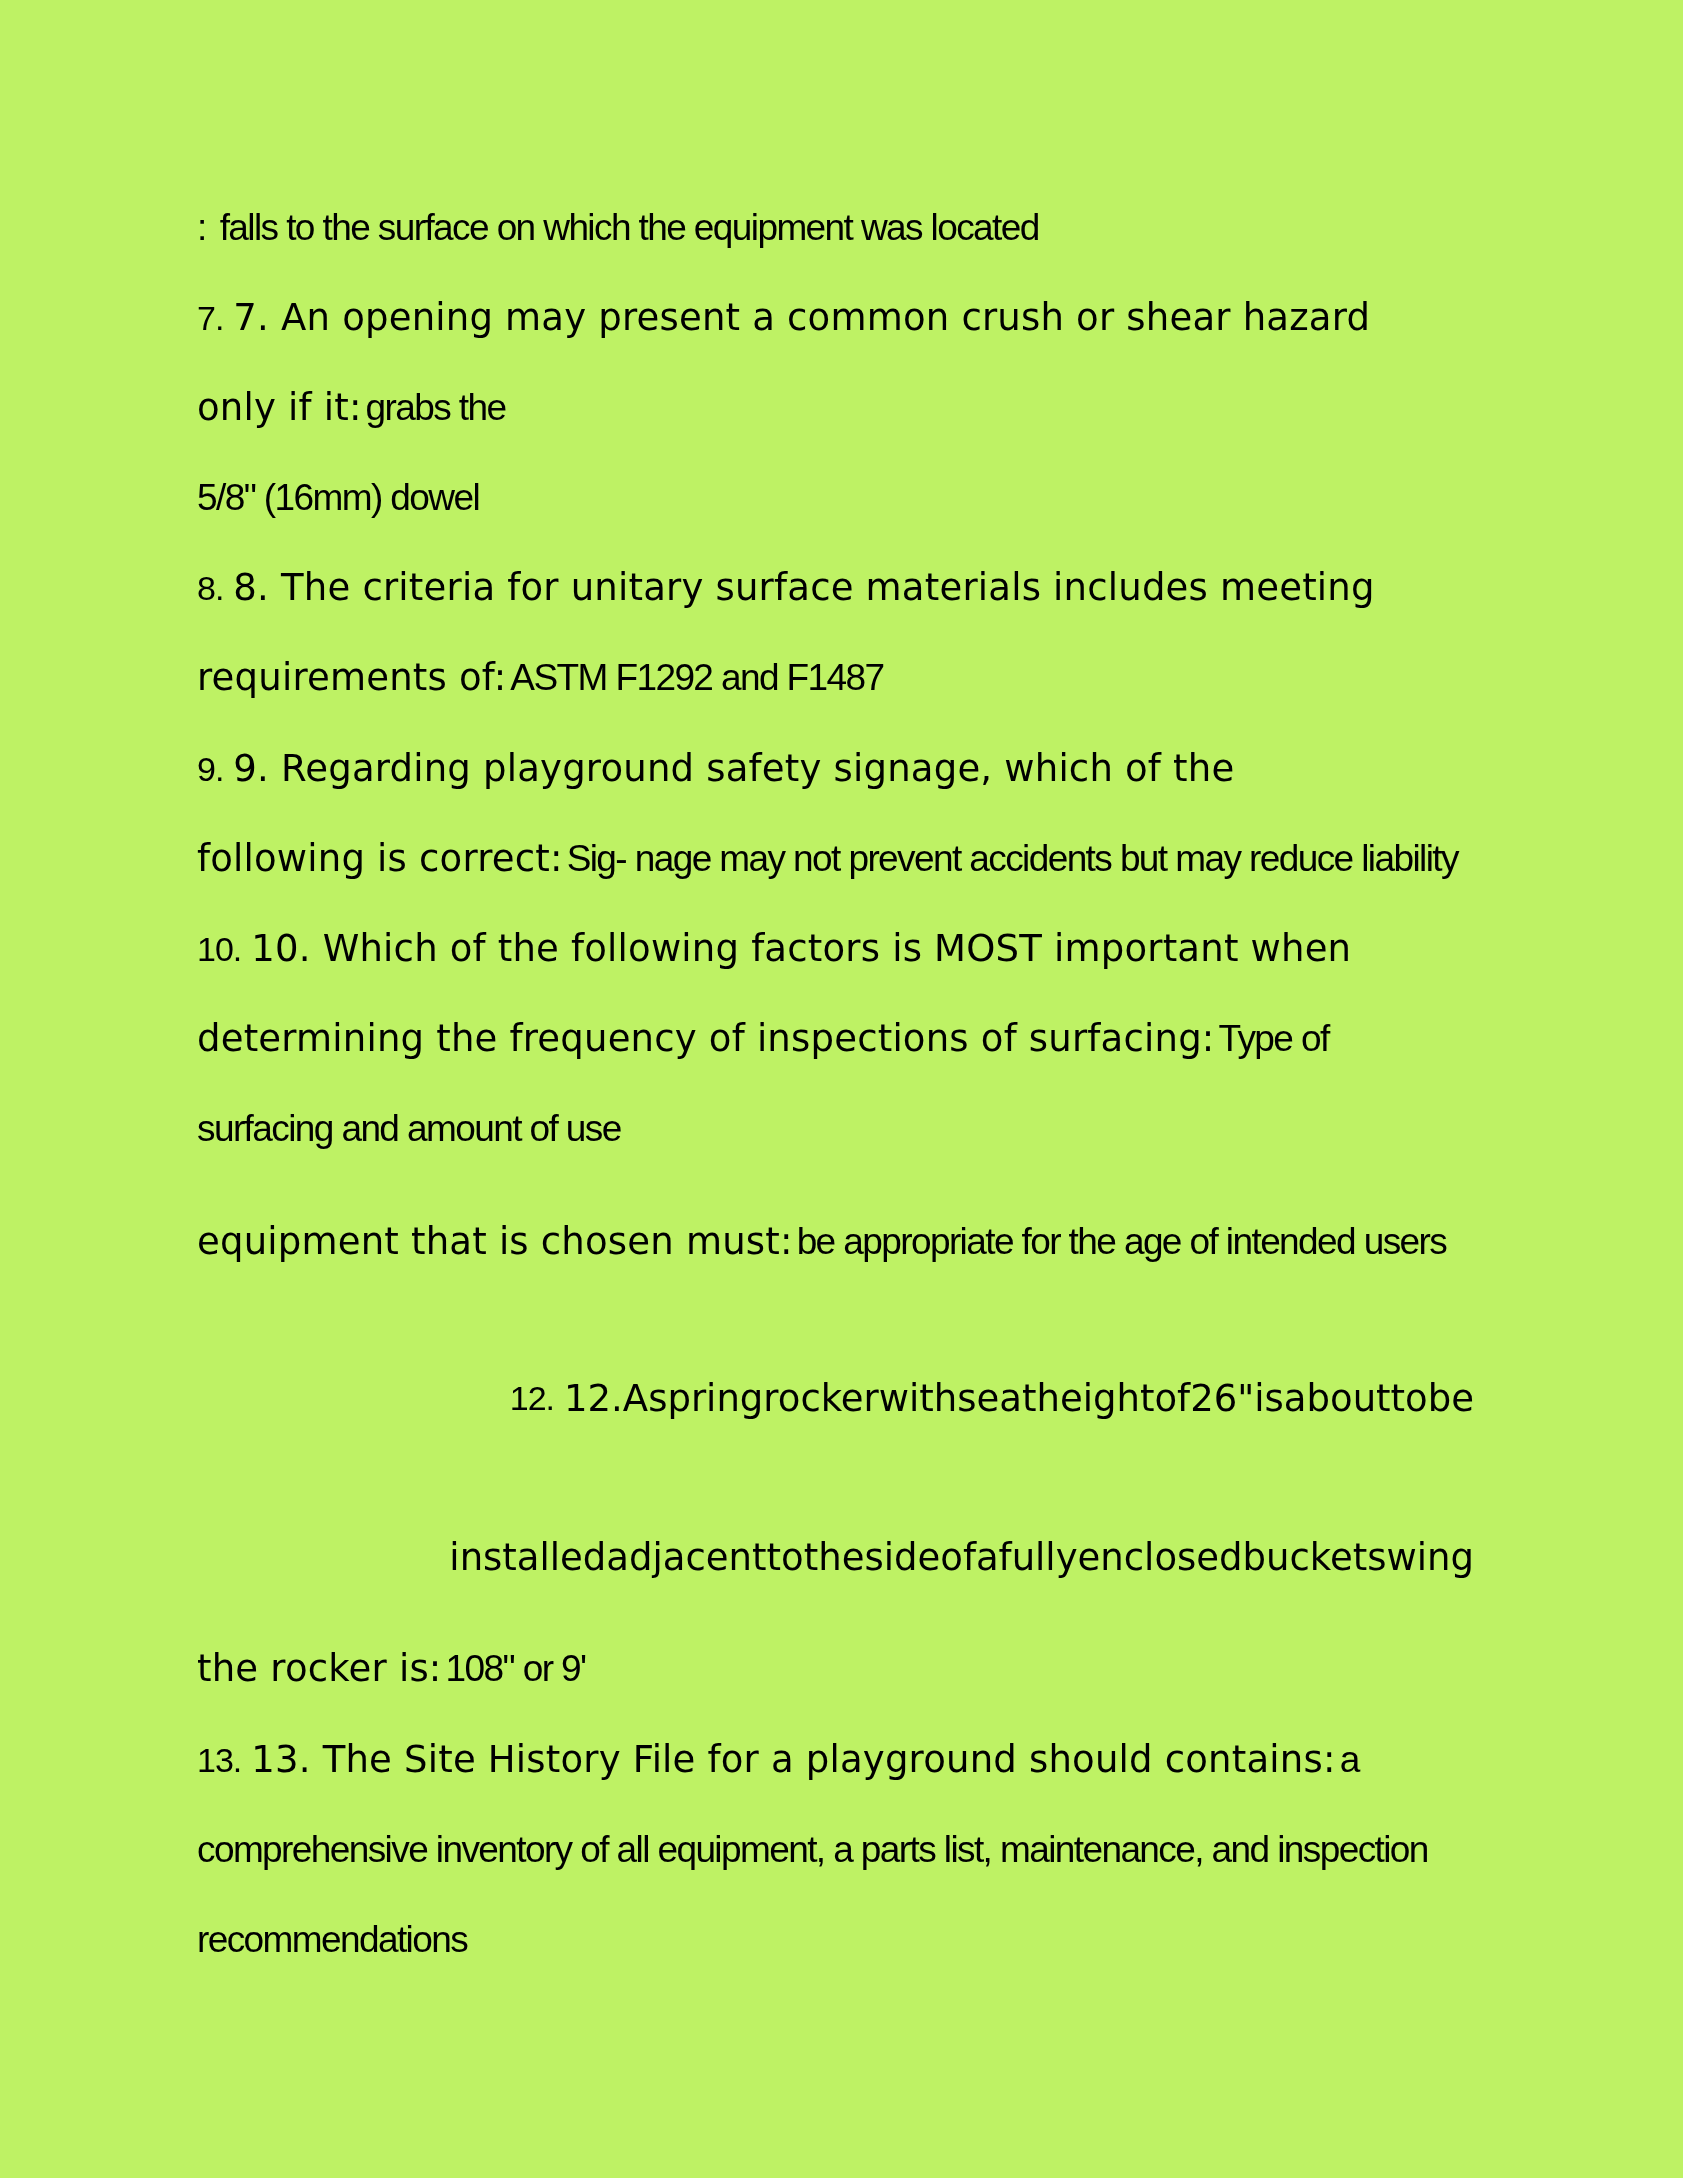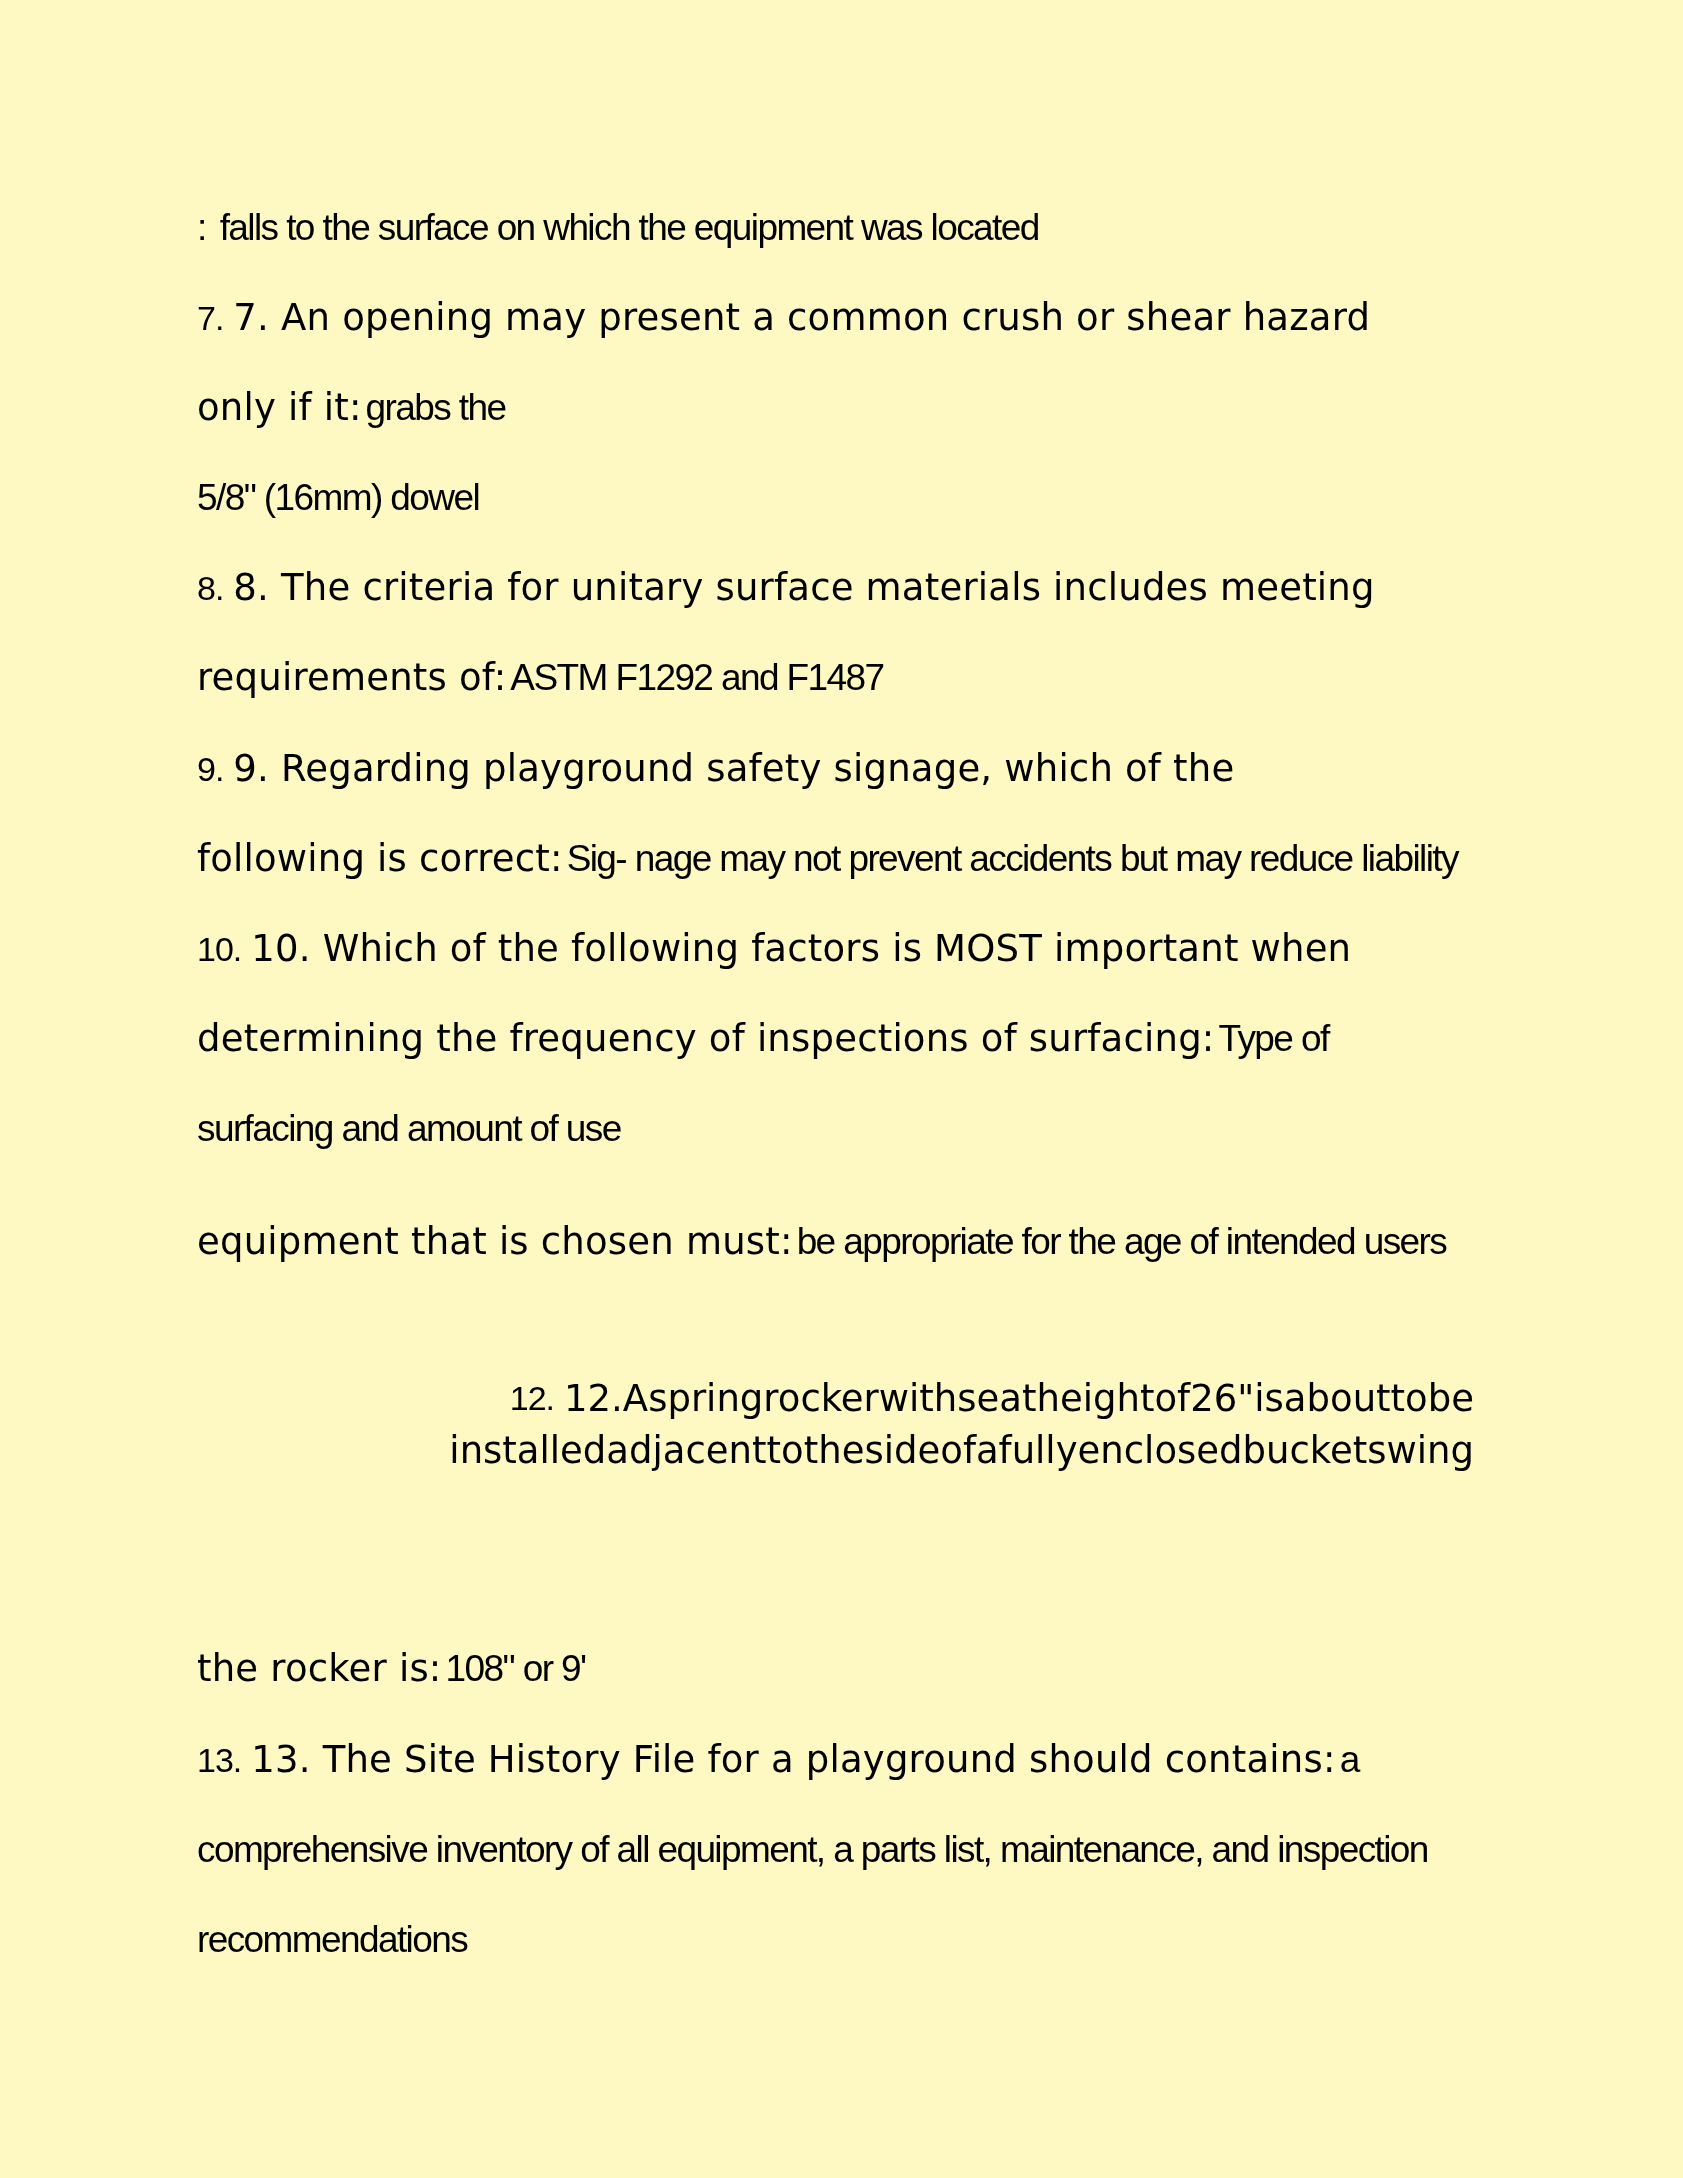--- a/index.html
+++ b/index.html
@@ -1,17 +1,17 @@
 <!DOCTYPE html>
 <html><head>
 <meta charset="utf-8">
 <style>
   html, body { margin: 0; padding: 0; background: #ffffff; }
   body { width: 1683px; height: 2178px; position: relative; overflow: hidden; color: #000; }
-  .page { position: absolute; left: 0; top: 0; width: 1683px; height: 2178px; background: #fef9c3; }
+  .page { position: absolute; left: 0; top: 0; width: 1683px; height: 2178px; background: #bef264; }
   .line {
     position: absolute; left: 197px; width: 1277px; height: 59px;
     white-space: nowrap; line-height: 59px;
   }
   .q { font-family: "DejaVu Sans", sans-serif; font-size: 37px; letter-spacing: 0.2px; }
   .a {
     font-family: "Liberation Sans", sans-serif; font-size: 37px;
     display: inline-block; transform-origin: left bottom; letter-spacing: -1.6px;
   }
   .num { font-family: "Liberation Sans", sans-serif; font-size: 34px; letter-spacing: -1px; margin-right: 10px; }
@@ -79,21 +79,21 @@
     <span>with</span>
     <span>seat</span>
     <span>height</span>
     <span>of</span>
     <span>26"</span>
     <span>is</span>
     <span>about</span>
     <span>to</span>
     <span>be</span>
   </div>
-  <div class="line just" style="top:1421px">
+  <div class="line just" style="top:1528px">
     <span>installed</span>
     <span>adjacent</span>
     <span>to</span>
     <span>the</span>
     <span>side</span>
     <span>of</span>
     <span>a</span>
     <span>fully</span>
     <span>enclosed</span>
     <span>bucket</span>

